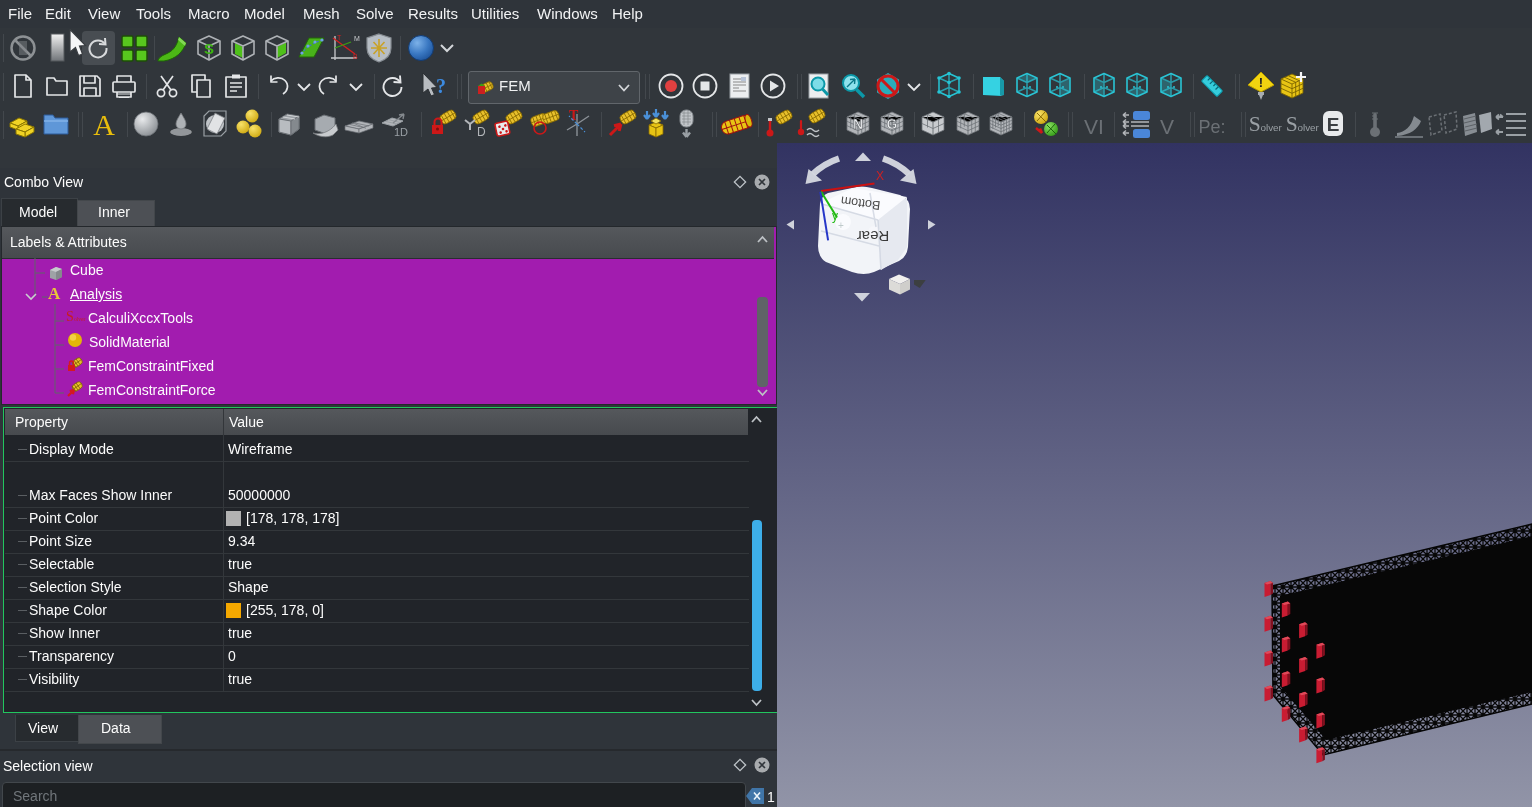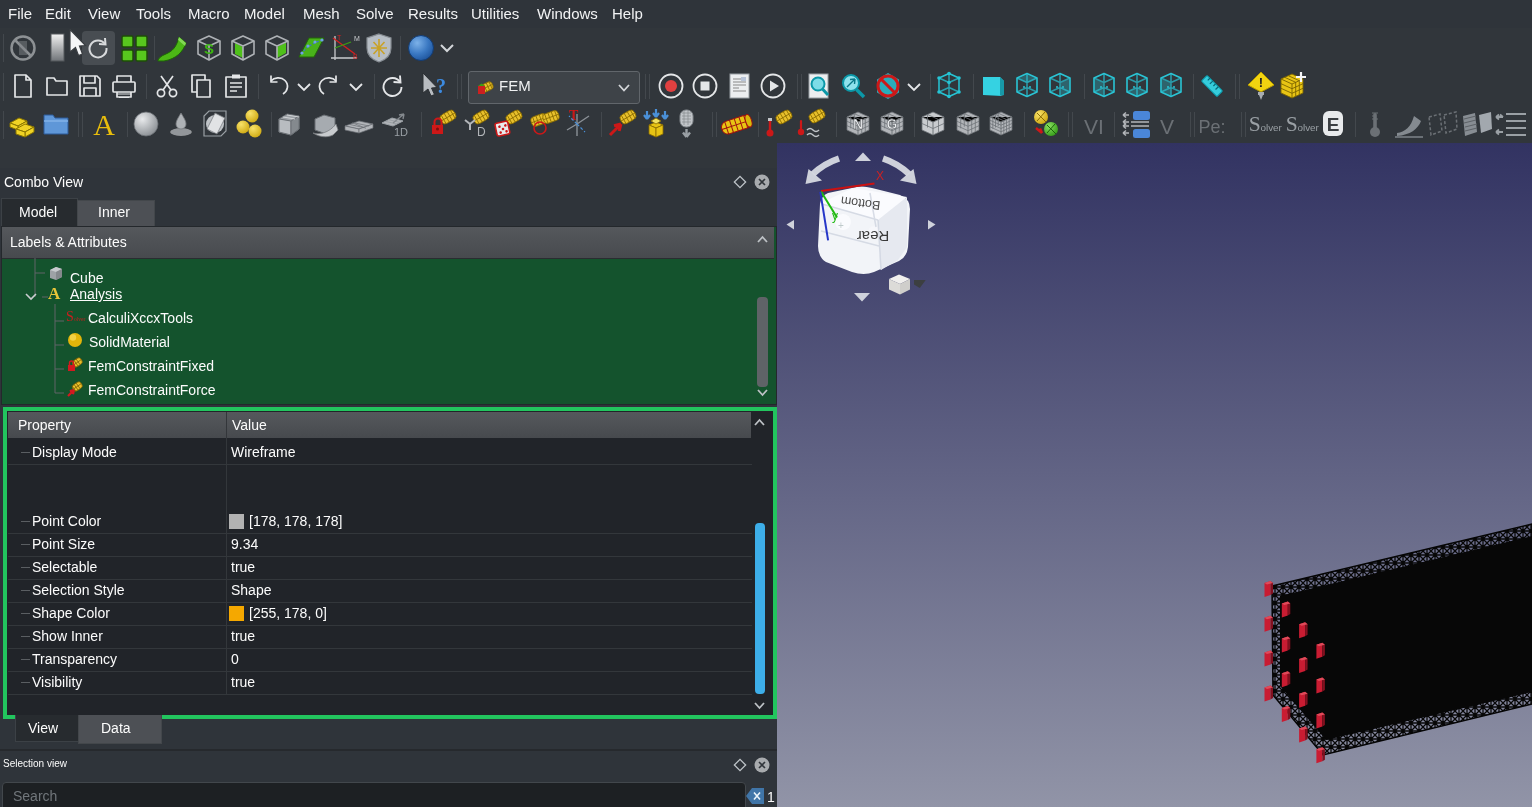--- a/index.html
+++ b/index.html
@@ -698,21 +698,21 @@
       <circle cx="8" cy="8" r="7.5" fill="#a8abae"></circle>
       <path d="M5 5 L11 11 M11 5 L5 11" stroke="#31363b" stroke-width="1.6"></path>
     </svg>
 
     <div class="abs" style="left:0px;top:29px;width:777px;height:29px;"></div>
     <div class="abs" style="left:1px;top:30px;width:75px;height:28px;background:#272b2f;border:1px solid #3c4146;border-bottom:none;"></div>
     <div class="abs" style="left:77px;top:32px;width:76px;height:26px;background:#4d5055;border:1px solid #43474b;border-bottom:none;"></div>
     <div class="abs" style="left:19px;top:36px;font-size:14px;">Model</div>
     <div class="abs" style="left:98px;top:36px;font-size:14px;">Inner</div>
 
-    <div class="abs" style="left:1px;top:58px;width:774px;height:177px;background:#14532d;border:1px solid #24282c;">
+    <div class="abs" style="left:1px;top:58px;width:774px;height:177px;background:#a21caf;border:1px solid #24282c;">
 
       <div class="abs" style="left:0;top:0;width:772px;height:31px;background:linear-gradient(#55585c,#474a4e);border-bottom:1px solid #2a2d31;">
         <div class="abs" style="left:8px;top:7px;font-size:14px;">Labels &amp; Attributes</div>
       </div>
 
       <div id="tree" style="position:absolute;left:0;top:31px;width:750px;height:145px;font-size:14px;overflow:hidden;">
         <svg class="abs" style="left:0;top:0" width="70" height="146" viewBox="0 0 70 146">
           <g stroke="#606468" stroke-width="1" fill="none">
             <path d="M33 0 V39"></path>
               <path d="M33 15 H43"></path>
@@ -724,21 +724,21 @@
               <path d="M53 135 H62"></path>
           </g>
           <path d="M24 36 L29 41 L34 36" fill="none" stroke="#cacdd0" stroke-width="1.6"></path>
         </svg>
 
         <svg class="abs" style="left:45px;top:7px" width="17" height="17" viewBox="0 0 17 17">
           <polygon points="3,5 9,2 15,4 15,12 9,15 3,13" fill="#9ea2a6"></polygon>
           <polygon points="3,5 9,2 15,4 9,7" fill="#c7cacd"></polygon>
           <polygon points="9,7 15,4 15,12 9,15" fill="#85898d"></polygon>
         </svg>
-        <div class="abs" style="left:68px;top:12px;">Cube</div>
+        <div class="abs" style="left:68px;top:4px;">Cube</div>
 
         <div class="abs" style="left:46px;top:26px;color:#e8c63a;font-family:'Liberation Serif',serif;font-size:17px;font-weight:bold;">A</div>
         <div class="abs" style="left:68px;top:28px;text-decoration:underline;">Analysis</div>
 
         <svg class="abs" style="left:64px;top:50px" width="20" height="17" viewBox="0 0 20 17">
             <text x="0" y="13" font-size="14" fill="#c81e1e" font-family="Liberation Serif">S</text>
             <text x="8" y="13" font-size="5.5" fill="#c81e1e" font-family="Liberation Serif">olver</text>
           </svg>
         <div class="abs" style="left:86px;top:52px;">CalculiXccxTools</div>
 
@@ -768,33 +768,38 @@
         <div class="abs" style="left:86px;top:124px;">FemConstraintForce</div>
       </div>
 
       <svg class="abs" style="left:752px;top:3px" width="20" height="172" viewBox="0 0 20 172">
         <path d="M4 12 L8.5 7 L13 12" fill="none" stroke="#bdc1c5" stroke-width="1.8"></path>
         <rect x="3" y="67" width="11" height="90" rx="4" fill="#5f6367"></rect>
         <path d="M4 160 L8.5 165 L13 160" fill="none" stroke="#bdc1c5" stroke-width="1.8"></path>
       </svg>
     </div>
 
-    <div class="abs" style="left:3px;top:239px;width:766px;height:304px;background:#212429;border:4px solid #22c55e;border-radius:0;">
+    <div class="abs" style="left:3px;top:239px;width:766px;height:304px;background:#212429;border:1px solid #22c55e;border-radius:0;padding-left:12px;">
       <div class="abs" style="left:1px;top:1px;width:218px;height:26px;background:linear-gradient(#55585c,#474a4e);border-right:1px solid #33363a;">
         <div class="abs" style="left:10px;top:5px;font-size:14px;">Property</div>
       </div>
       <div class="abs" style="left:220px;top:1px;width:524px;height:26px;background:linear-gradient(#55585c,#474a4e);">
         <div class="abs" style="left:5px;top:5px;font-size:14px;">Value</div>
       </div>
       <div id="proptable" class="abs" style="left:1px;top:30px;width:744px;height:253px;font-size:14px;">
         <div class="abs" style="left:218px;top:-3px;width:1px;height:256px;background:#33373b;"></div>
         <div class="prow" style="top:0px">
             <i></i>
             <b>Display Mode</b>
             <u>Wireframe</u>
+          </div>
+        <div class="prow" style="top:46px">
+            <i></i>
+            <b>Max Faces Show Inner</b>
+            <u>50000000</u>
           </div>
         <div class="prow" style="top:69px">
             <i></i>
             <b>Point Color</b>
             <s style="background:#b2b2b2"></s>
             <u style="left:241px">[178, 178, 178]</u>
           </div>
         <div class="prow" style="top:92px">
             <i></i>
             <b>Point Size</b>
@@ -840,21 +845,21 @@
       </svg>
     </div>
 
     <div class="abs" style="left:15px;top:547px;width:63px;height:26px;background:#272b2f;border:1px solid #3c4146;border-top:none;"></div>
     <div class="abs" style="left:78px;top:547px;width:82px;height:28px;background:#4d5055;border:1px solid #43474b;border-top:none;"></div>
     <div class="abs" style="left:28px;top:552px;font-size:14px;">View</div>
     <div class="abs" style="left:101px;top:552px;font-size:14px;">Data</div>
 
     <div class="abs" style="left:0;top:581px;width:777px;height:2px;background:#26292d;"></div>
 
-    <div class="abs" style="left:3px;top:590px;font-size:10px;text-align:center;">Selection view</div>
+    <div class="abs" style="left:3px;top:590px;font-size:14px;text-align:center;">Selection view</div>
     <svg class="abs" style="left:733px;top:590px" width="14" height="14" viewBox="0 0 14 14">
       <rect x="3" y="3" width="8" height="8" fill="none" stroke="#bdc3c7" stroke-width="1.3" transform="rotate(45 7 7)"></rect>
     </svg>
     <svg class="abs" style="left:754px;top:589px" width="16" height="16" viewBox="0 0 16 16">
       <circle cx="8" cy="8" r="7.5" fill="#a8abae"></circle>
       <path d="M5 5 L11 11 M11 5 L5 11" stroke="#31363b" stroke-width="1.6"></path>
     </svg>
 
     <div class="abs" style="left:2px;top:614px;width:742px;height:28px;background:#1d2023;border:1px solid #42474c;border-radius:4px;">
       <div class="abs" style="left:10px;top:5px;color:#71767b;font-size:14px;">Search</div>

